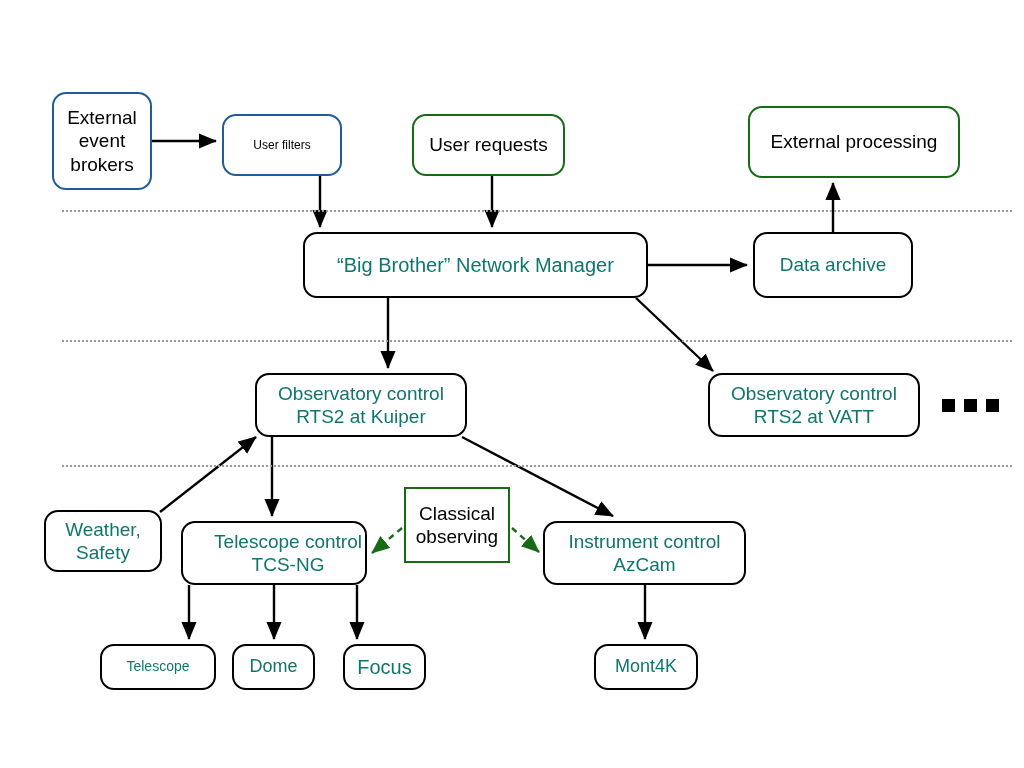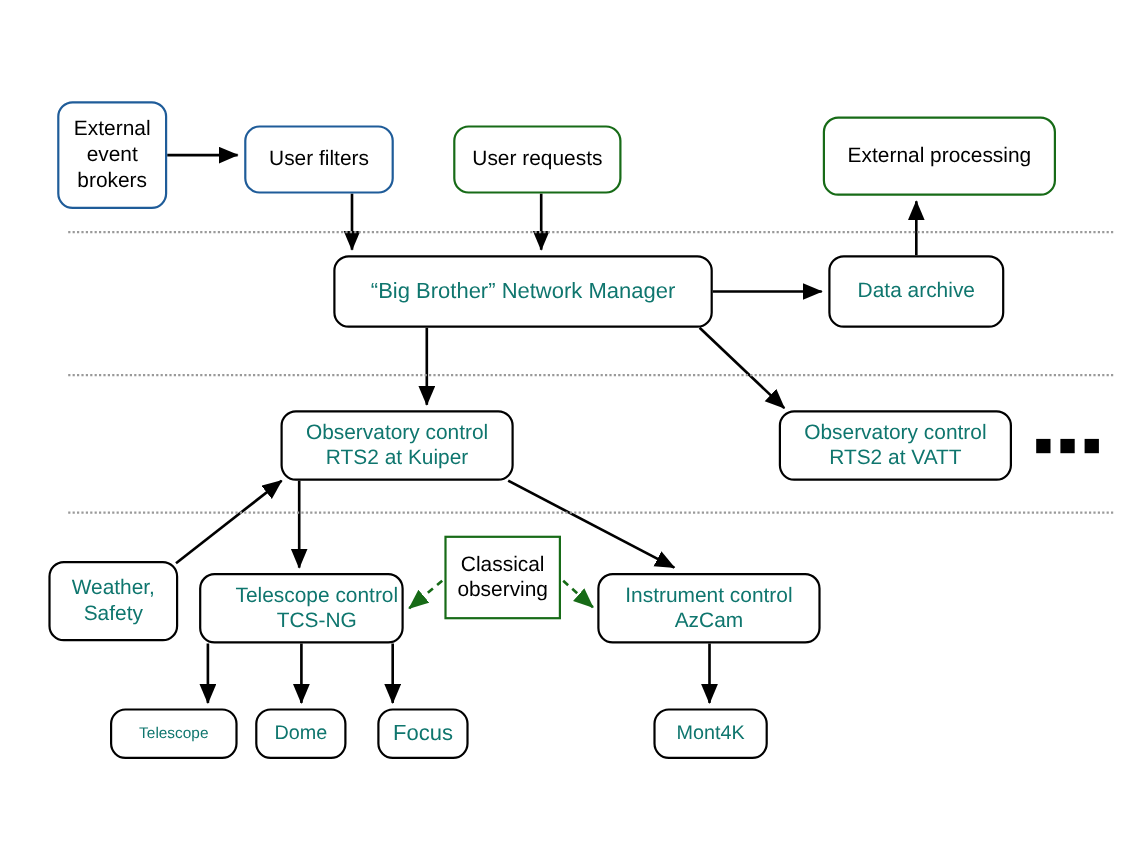--- a/index.html
+++ b/index.html
@@ -107,30 +107,30 @@
         <polyline points="274,585 274,639" fill="none" stroke="#000000" stroke-width="2.4" marker-end="url(#arrow-black)"></polyline>
         <polyline points="357,585 357,639" fill="none" stroke="#000000" stroke-width="2.4" marker-end="url(#arrow-black)"></polyline>
         <polyline points="645,585 645,639" fill="none" stroke="#000000" stroke-width="2.4" marker-end="url(#arrow-black)"></polyline>
       </g>
   </svg>
 
   <div id="node-layer">
       <div class="node blue" style="left: 52px; top: 92px; width: 100px; height: 98px; font-size: 19px;">External
 event
 brokers</div>
-      <div class="node blue" style="left: 222px; top: 114px; width: 136px; height: 62px; font-size: 19px;">User filters</div>
+      <div class="node blue" style="left: 222px; top: 114px; width: 120px; height: 62px; font-size: 12px;">User filters</div>
       <div class="node green" style="left: 412px; top: 114px; width: 153px; height: 62px; font-size: 19px;">User requests</div>
       <div class="node green" style="left: 748px; top: 106px; width: 212px; height: 72px; font-size: 19px;">External processing</div>
       <div class="node black" style="left: 303px; top: 232px; width: 345px; height: 66px; font-size: 20px;">“Big Brother” Network Manager</div>
       <div class="node black" style="left: 753px; top: 232px; width: 160px; height: 66px; font-size: 19px;">Data archive</div>
       <div class="node black" style="left: 255px; top: 373px; width: 212px; height: 64px; font-size: 19px;">Observatory control
 RTS2 at Kuiper</div>
       <div class="node black" style="left: 708px; top: 373px; width: 212px; height: 64px; font-size: 19px;">Observatory control
 RTS2 at VATT</div>
-      <div class="node black" style="left: 44px; top: 510px; width: 118px; height: 73px; font-size: 19px;">Weather,
+      <div class="node black" style="left: 44px; top: 510px; width: 118px; height: 62px; font-size: 19px;">Weather,
 Safety</div>
       <div class="node black" style="left: 181px; top: 521px; width: 186px; height: 64px; font-size: 19px; padding-left: 28px;">Telescope control
 TCS-NG</div>
       <div class="node green square" style="left: 404px; top: 487px; width: 106px; height: 76px; font-size: 19px;">Classical
 observing</div>
       <div class="node black" style="left: 543px; top: 521px; width: 203px; height: 64px; font-size: 19px;">Instrument control
 AzCam</div>
       <div class="node black" style="left: 100px; top: 644px; width: 116px; height: 46px; font-size: 14px;">Telescope</div>
       <div class="node black" style="left: 232px; top: 644px; width: 83px; height: 46px; font-size: 18px;">Dome</div>
       <div class="node black" style="left: 343px; top: 644px; width: 83px; height: 46px; font-size: 20px;">Focus</div>

